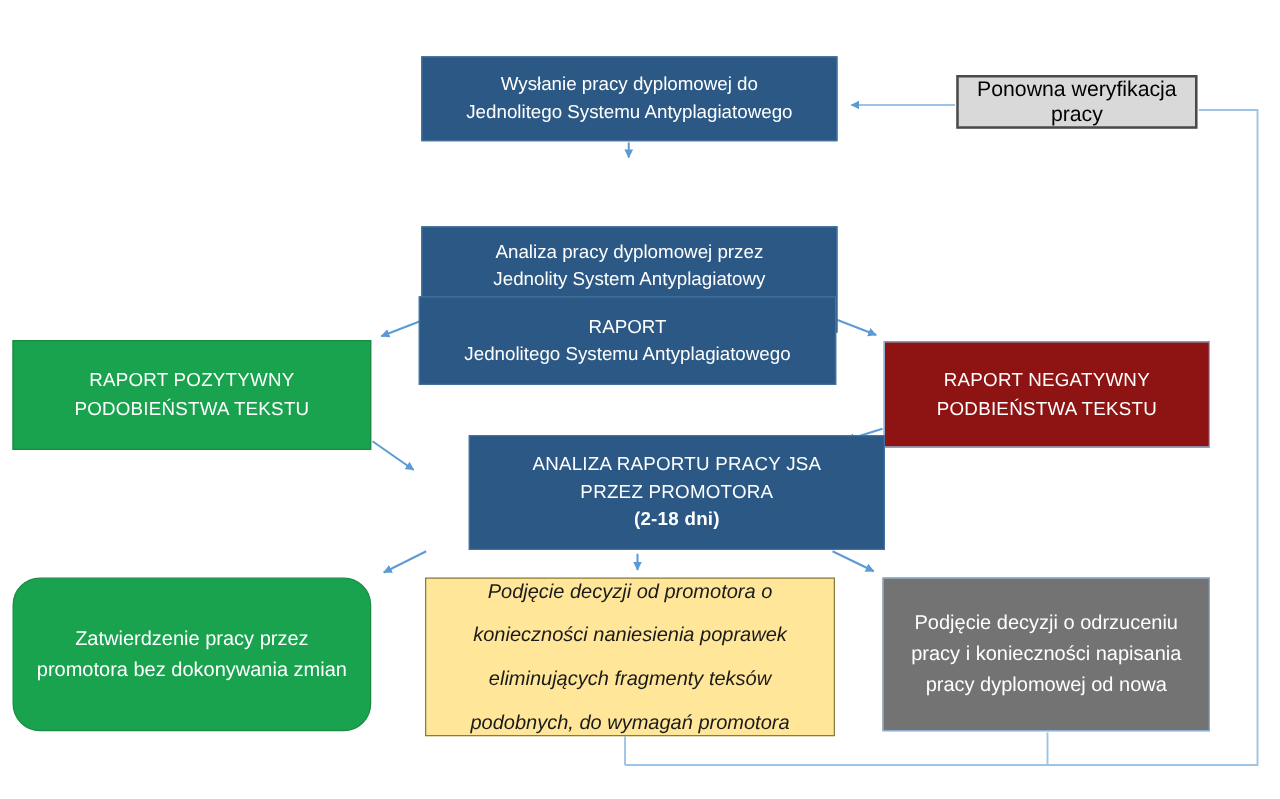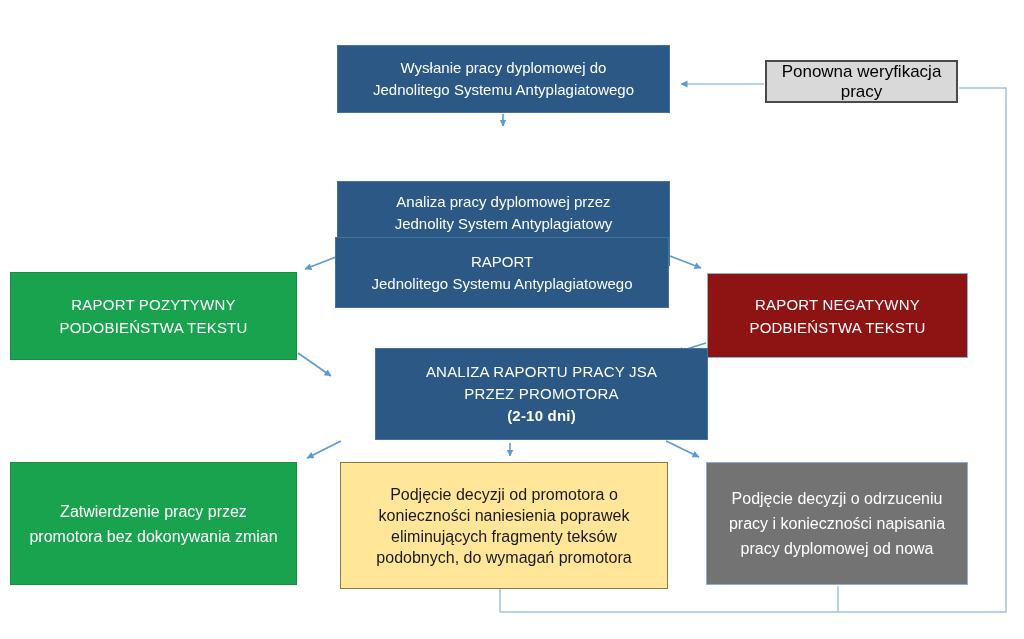--- a/index.html
+++ b/index.html
@@ -18,21 +18,21 @@
     flex-direction:column;
     align-items:center;
     justify-content:center;
     text-align:center;
     z-index:2;
   }
   .box .lines { white-space:pre-line; }
   .blue   { color:#ffffff; border:1px solid #44719E; font-size:15px; line-height:22px; }
   .green  { color:#ffffff; border:1px solid #1B8A44; font-size:15px; line-height:23px; }
   .redbox { color:#ffffff; border:1px solid #8FAFD0; font-size:15px; line-height:23px; }
-  .yellow { color:#1a1a1a; border:1px solid #8A7B3E; font-size:16px; line-height:21px; }
+  .yellow { color:#1a1a1a; border:1px solid #8A7B3E; font-size:16px; line-height:35px;font-style:italic; }
   .gray   { color:#000000; border:2px solid #4a4a4a; font-size:17px; line-height:20px; }
   .caps   { letter-spacing:0.2px; }
   .boldline { font-weight:bold; }
 
   #box-send        { left:337px; top:45px;  width:333px; height:68px; }
   #box-reverify    { left:765px; top:60px;  width:193px; height:43px; }
   #box-analysis    { left:337px; top:133px; width:333px; height:85px; }
   #box-raport      { left:335px; top:237px; width:334px; height:71px; }
   #box-positive    { left:10px;  top:272px; width:287px; height:88px; }
   #box-negative    { left:707px; top:273px; width:261px; height:85px; }
@@ -104,24 +104,24 @@
   </div>
 
   <div class="box redbox caps" id="box-negative" style="background-color: rgb(142, 20, 20);">
     <div class="lines">RAPORT NEGATYWNY
 PODBIEŃSTWA TEKSTU</div>
   </div>
 
   <div class="box blue caps" id="box-analiza" style="background-color: rgb(43, 88, 132);">
     <div class="lines">ANALIZA  RAPORTU PRACY JSA
 PRZEZ PROMOTORA</div>
-    <div class="boldline">(2-10 dni)</div>
+    <div class="boldline">(2-18 dni)</div>
   </div>
 
-  <div class="box green" id="box-approve" style="background-color: rgb(26, 163, 79);">
+  <div class="box green" id="box-approve" style="background-color: rgb(26, 163, 79); border-radius: 22px;">
     <div class="lines">Zatwierdzenie pracy przez
 promotora bez dokonywania zmian</div>
   </div>
 
   <div class="box yellow" id="box-corrections" style="background-color: rgb(255, 230, 153);">
     <div class="lines">Podjęcie decyzji od promotora   o
 konieczności naniesienia poprawek
 eliminujących fragmenty teksów
 podobnych,  do wymagań promotora</div>
   </div>

